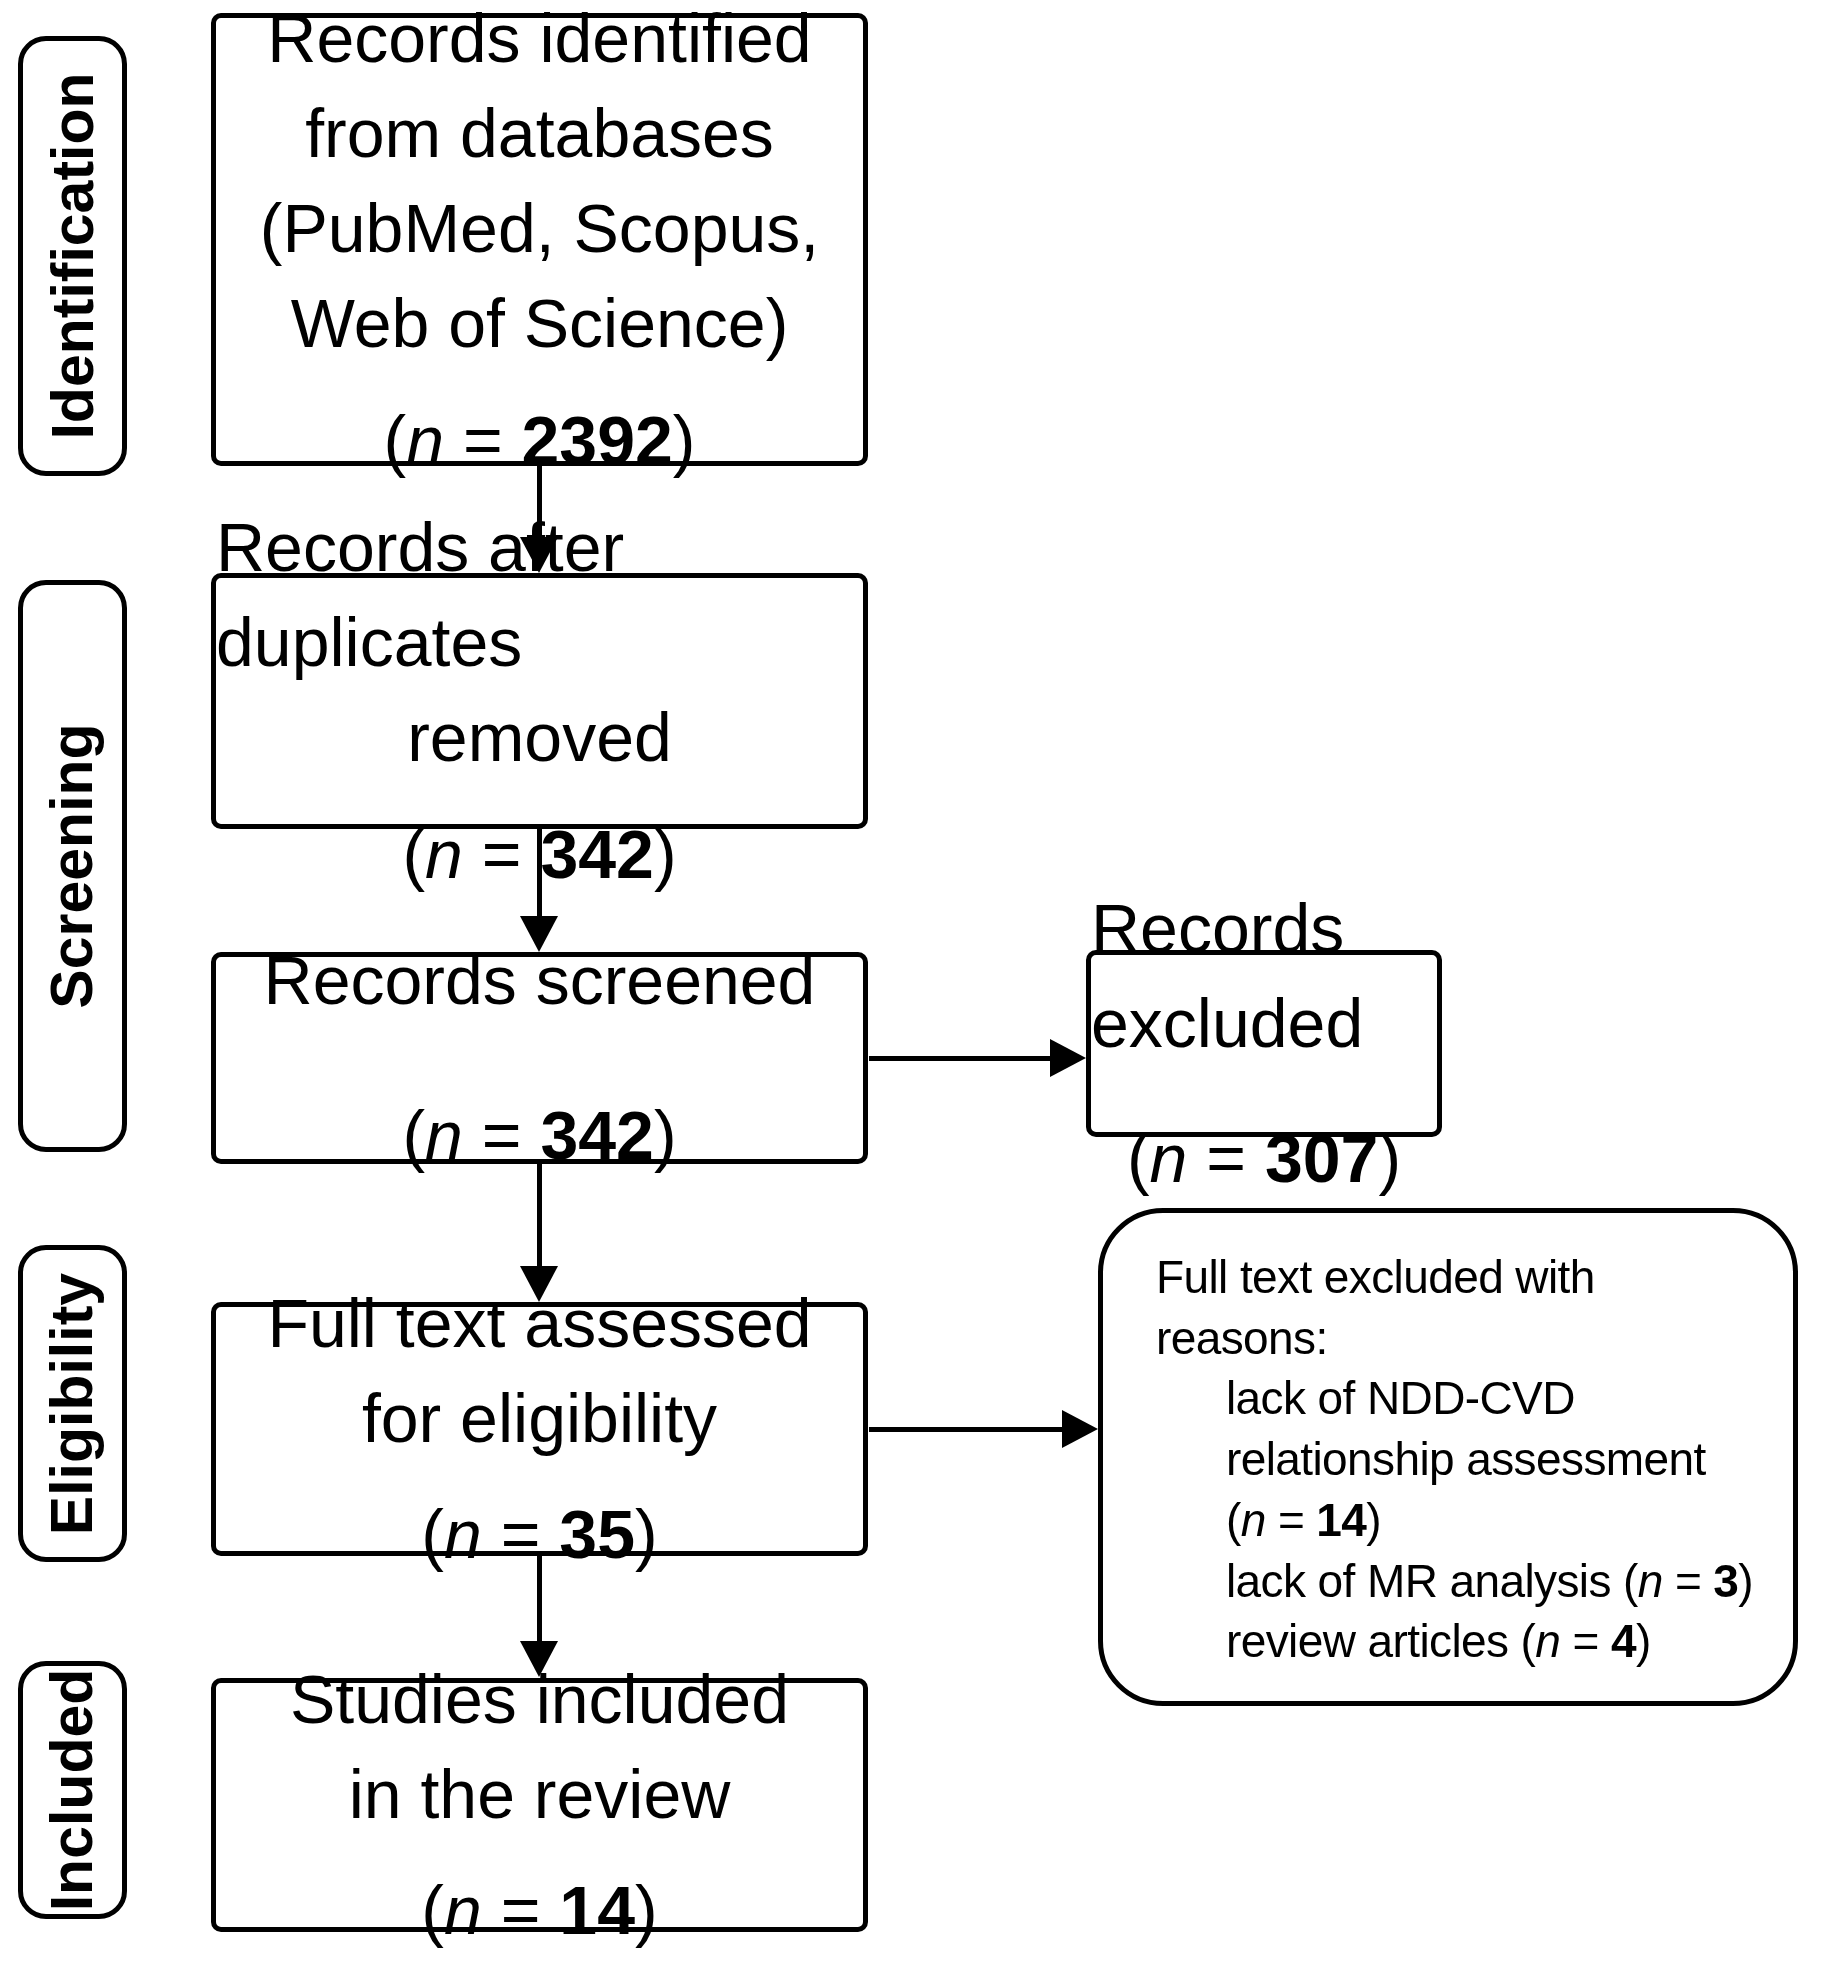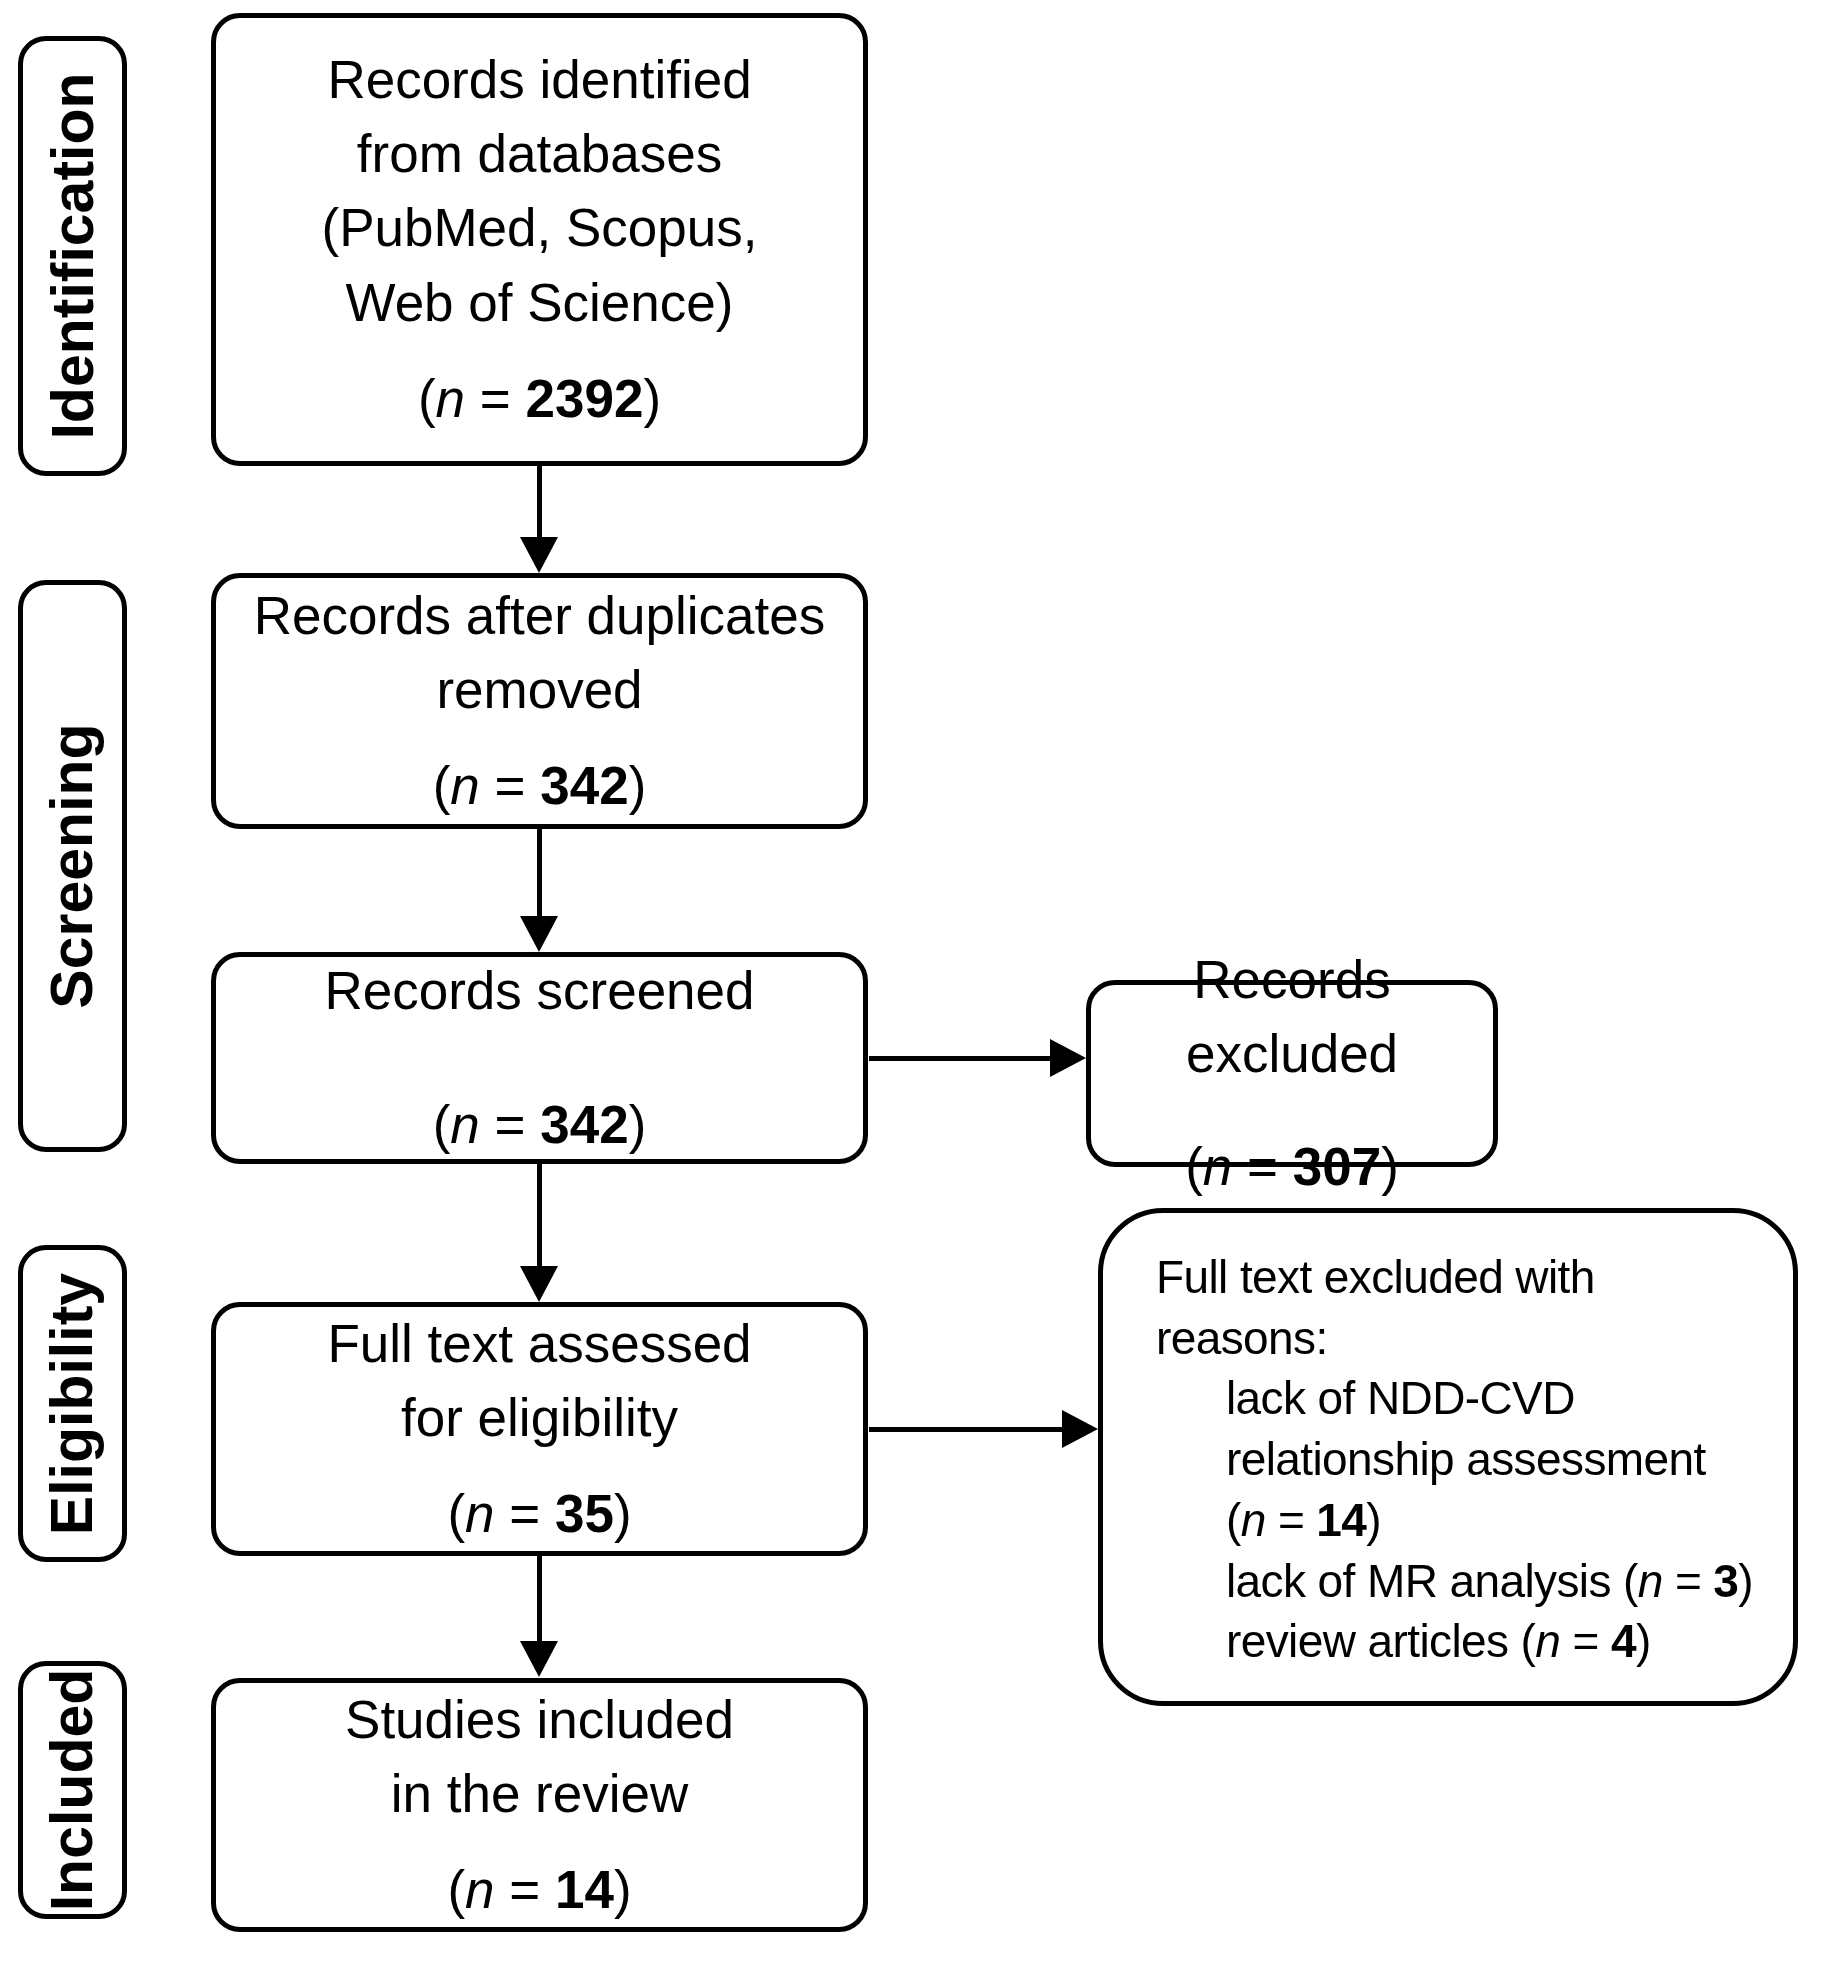--- a/index.html
+++ b/index.html
@@ -31,28 +31,28 @@
     white-space: nowrap;
     font-weight: bold;
     font-size: 59px;
     letter-spacing: 0px;
   }
 
   
   .fbox {
     position: absolute;
     border: 5.9px solid #000;
-    border-radius: 29px;
+    border-radius: 10px;
     background: #fff;
     display: flex;
     flex-direction: column;
     align-items: center;
     justify-content: center;
-    text-align: center;
-    font-size: 53px;
+    text-align: left;
+    font-size: 68px;
     line-height: 1.4;
   }
   .fbox .count { margin-top: 22px; }
   .fbox.md-gap .count { margin-top: 39px; }
   .fbox.lg-gap .count { margin-top: 59px; }
   .fbox.sm-gap .count { margin-top: 21px; }
 
   .ni { font-style: italic; }
   .nv { font-weight: bold; }
 
@@ -147,21 +147,21 @@
 
   <div class="fbox lg-gap" style="left:211px;top:952px;width:657px;height:212px;">
     <div>Records screened</div>
     <div class="count">
       <span>(</span><span class="ni">n</span><span> = </span><span class="nv">342</span><span>)</span>
     </div>
   </div>
 
   <div class="harrow" style="left:869px;top:1038px;width:217px;"></div>
 
-  <div class="fbox md-gap" style="left:1086px;top:980px;width:412px;height:187px;">
+  <div class="fbox md-gap" style="left:1086px;top:950px;width:356px;height:187px;">
     <div>Records excluded</div>
     <div class="count">
       <span>(</span><span class="ni">n</span><span> = </span><span class="nv">307</span><span>)</span>
     </div>
   </div>
 
   <div class="varrow" style="left:519px;top:1164px;height:138px;"></div>
 
   <div class="fbox sm-gap" style="left:211px;top:1302px;width:657px;height:254px;">
     <div>Full text assessed</div>

